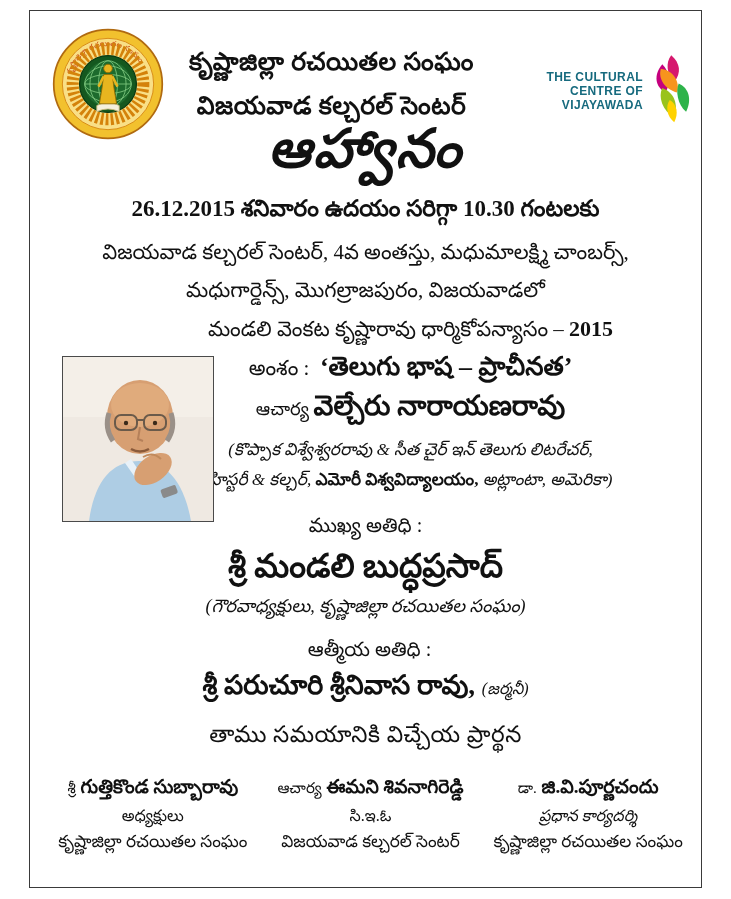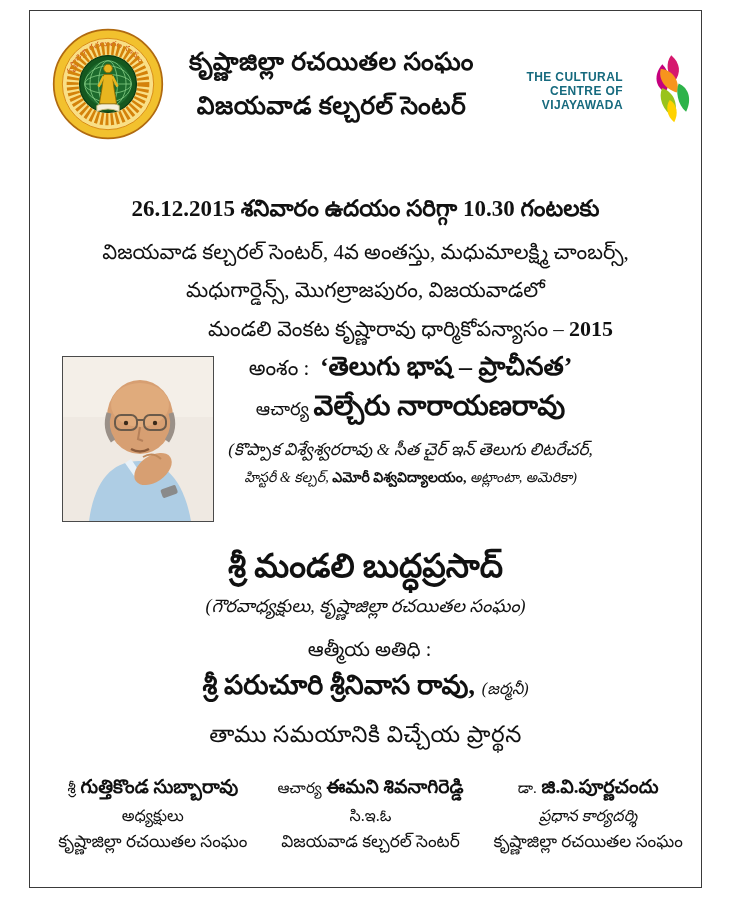--- a/index.html
+++ b/index.html
@@ -11,38 +11,38 @@
   .frame{
     position:absolute;top:10px;bottom:11px;left:29px;right:29px;
     border:1.5px solid #3a3a3a;pointer-events:none;
   }
   .nowrap{white-space:nowrap;}
   
   .header{position:absolute;top:26px;left:40px;right:36px;height:116px;display:flex;align-items:center;}
   .seal{width:112px;height:112px;flex:0 0 auto;margin-left:12px;}
   .org-block{flex:1 1 auto;text-align:center;padding-right:6px;}
   .org-line{font-weight:bold;font-size:25px;line-height:44px;letter-spacing:.5px;}
-  .right-logo{flex:0 0 auto;width:190px;display:flex;align-items:center;justify-content:flex-end;gap:20px;margin-top:14px;}
+  .right-logo{flex:0 0 auto;width:190px;display:flex;align-items:center;justify-content:flex-end;gap:0;margin-top:14px;}
   .ccv-text{font-family:"Liberation Sans","DejaVu Sans",sans-serif;font-weight:bold;font-size:12px;line-height:14px;text-align:right;letter-spacing:.4px;}
   
   .main-title{position:absolute;top:118px;left:0;right:0;text-align:center;
     font-size:54px;font-weight:bold;font-style:italic;letter-spacing:2px;}
   
   .date-line{position:absolute;top:196px;left:0;right:0;text-align:center;font-weight:bold;font-size:23px;}
   .venue1{position:absolute;top:240px;left:0;right:0;text-align:center;font-size:21px;}
   .venue2{position:absolute;top:278px;left:0;right:0;text-align:center;font-size:21px;}
   .offset-col{position:absolute;left:95px;right:5px;text-align:center;}
   .series{top:316px;font-size:21px;}
   .series b{font-size:22px;}
   .topic{top:352px;font-size:21px;}
   .topic b{font-size:26px;}
   .speaker{top:390px;font-size:18px;}
   .speaker .big{font-size:28px;font-weight:bold;}
   .cred1{top:440px;font-size:17px;font-style:italic;}
-  .cred2{top:470px;font-size:14px;font-style:italic;}
+  .cred2{top:470px;font-size:17px;font-style:italic;}
   .cred2 b{font-style:normal;}
   .center-col{position:absolute;left:0;right:0;text-align:center;}
   .chief-label{top:514px;font-size:20px;}
   .chief-name{top:548px;font-size:33px;font-weight:bold;}
   .chief-desig{top:596px;font-size:18px;font-style:italic;}
   .special-label{top:638px;font-size:20px;padding-left:8px;}
   .special-name{top:670px;font-size:27px;font-weight:bold;}
   .special-name .loc{font-size:16px;font-weight:normal;font-style:italic;margin-top:44px;}
   .closing{top:722px;font-size:23px;letter-spacing:.5px;}
   
@@ -105,20 +105,21 @@
         <path d="M38 2 C50 12 52 26 42 38 C32 28 30 12 38 2" fill="#d6186e"></path>
         <path d="M26 14 C14 28 16 44 30 52 C38 40 36 24 26 14" fill="#c5007e"></path>
         <path d="M24 20 C40 22 50 36 46 52 C30 48 20 34 24 20" fill="#f7941d"></path>
         <path d="M48 40 C62 46 66 62 58 78 C46 68 44 50 48 40" fill="#2eb34a"></path>
         <path d="M26 46 C42 52 48 68 42 86 C26 76 20 58 26 46" fill="#9ac31c"></path>
         <path d="M36 62 C46 68 48 80 42 92 C32 84 30 70 36 62" fill="#ffd200"></path>
       </svg>
     </div>
   </div>
 
+  <div class="main-title nowrap">ఆహ్వానం</div>
 
   <div class="date-line nowrap">26.12.2015 శనివారం ఉదయం సరిగ్గా 10.30 గంటలకు</div>
   <div class="venue1 nowrap">విజయవాడ కల్చరల్ సెంటర్, 4వ అంతస్తు, మధుమాలక్ష్మి చాంబర్స్,</div>
   <div class="venue2 nowrap">మధుగార్డెన్స్, మొగల్రాజపురం, విజయవాడలో</div>
 
   <div class="offset-col series nowrap">
     <span>మండలి వెంకట కృష్ణారావు ధార్మికోపన్యాసం –</span> <b>2015</b>
   </div>
   <div class="offset-col topic nowrap">
     <span>అంశం :</span>&nbsp;
@@ -151,20 +152,21 @@
     </g>
     <circle cx="63" cy="66" r="2.2" fill="#3a2a1a"></circle>
     <circle cx="92" cy="66" r="2.2" fill="#3a2a1a"></circle>
     <path d="M77 70 l-2 12 l5 2" stroke="#b5805a" stroke-width="2" fill="none"></path>
     <path d="M68 92 q9 5 18 0" stroke="#8a5a3a" stroke-width="2.5" fill="none"></path>
     <ellipse cx="90" cy="112" rx="21" ry="13" fill="#d79f72" transform="rotate(-35 90 112)"></ellipse>
     <path d="M80 100 q10 -6 18 2" stroke="#c08a5c" stroke-width="2" fill="none"></path>
     <rect x="98" y="130" width="16" height="9" rx="2" fill="#8a8a8a" transform="rotate(-20 106 134)"></rect>
   </svg>
 
+  <div class="center-col chief-label nowrap">ముఖ్య అతిధి :</div>
   <div class="center-col chief-name nowrap">శ్రీ మండలి బుద్ధప్రసాద్</div>
   <div class="center-col chief-desig nowrap">(గౌరవాధ్యక్షులు, కృష్ణాజిల్లా రచయితల సంఘం)</div>
 
   <div class="center-col special-label nowrap">ఆత్మీయ అతిధి :</div>
   <div class="center-col special-name nowrap">
     <span>శ్రీ పరుచూరి శ్రీనివాస రావు,</span>
     <span class="loc">(జర్మనీ)</span>
   </div>
 
   <div class="center-col closing nowrap">తాము సమయానికి విచ్చేయ ప్రార్థన</div>

